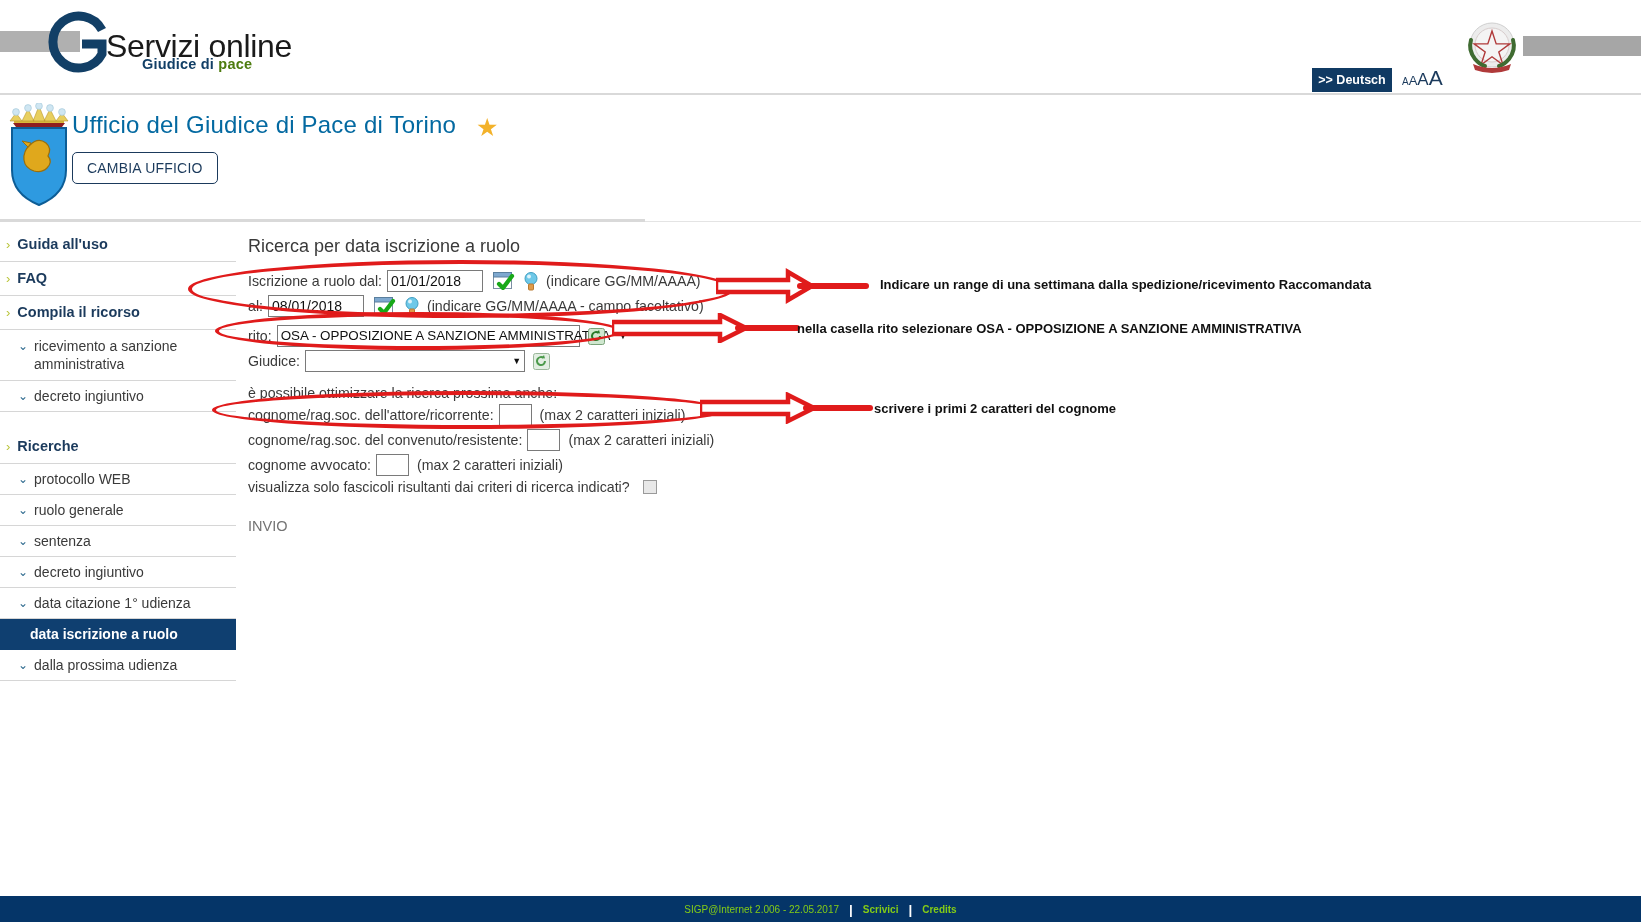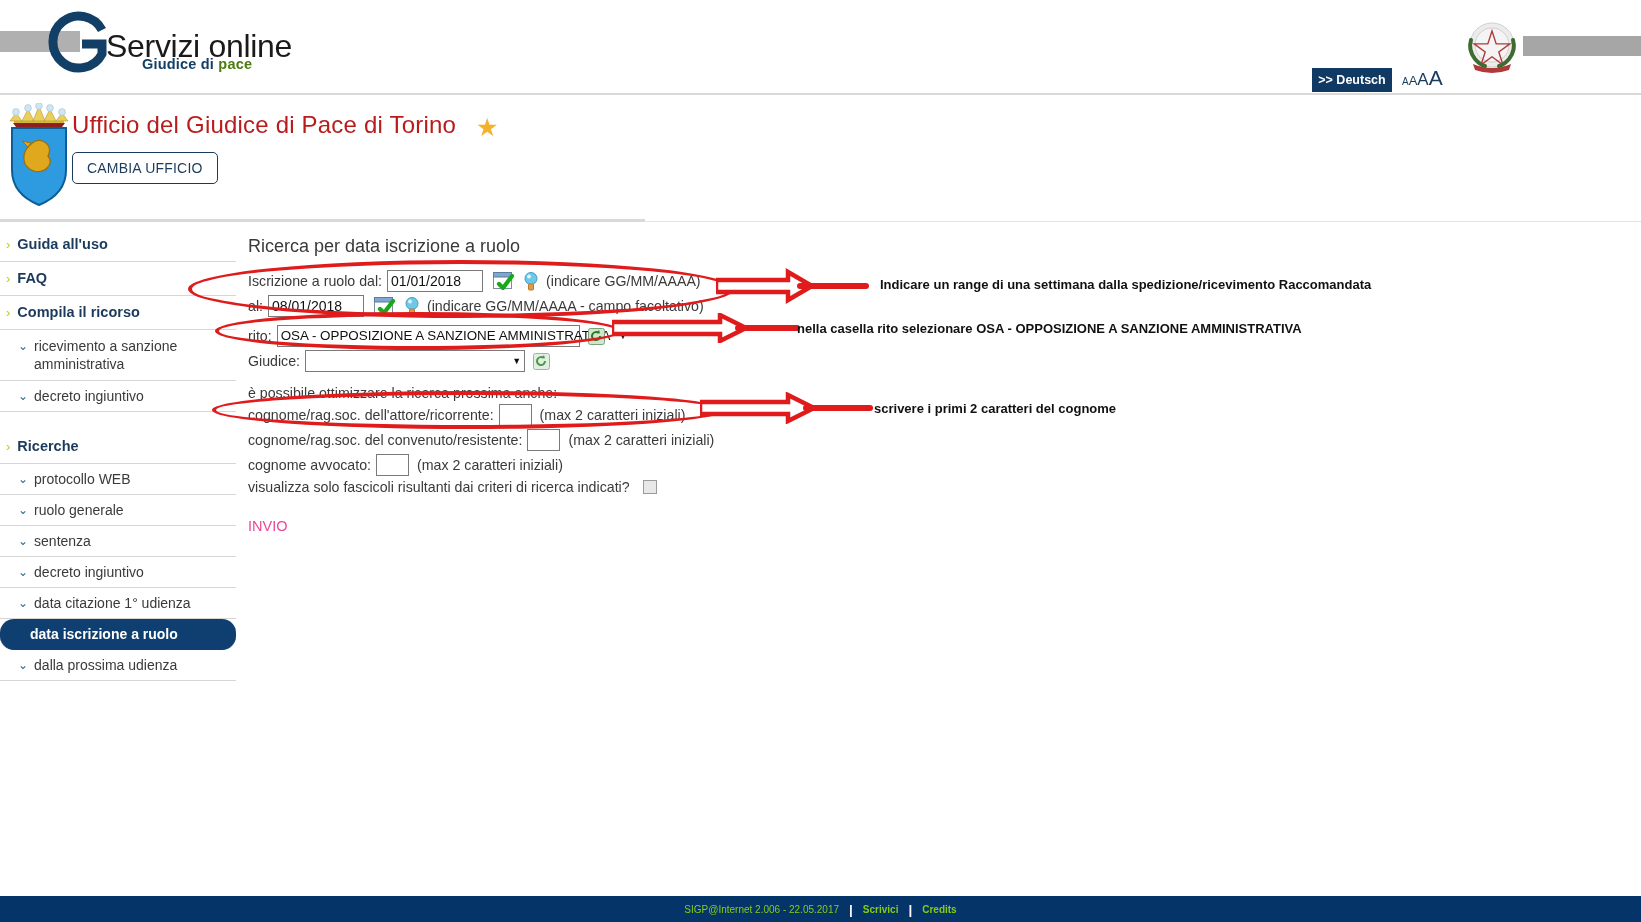--- a/index.html
+++ b/index.html
@@ -22,58 +22,58 @@
     font-size:12.5px;font-weight:bold;display:flex;align-items:center;justify-content:center;border:none;cursor:pointer;}
   #font-sizes{position:absolute;left:1402px;top:66px;display:flex;align-items:baseline;color:#1b3a5c;cursor:pointer;}
   #font-sizes span{cursor:pointer;}
   .fs1{font-size:10px;}.fs2{font-size:13px;}.fs3{font-size:17px;}.fs4{font-size:21px;}
   #emblem{position:absolute;left:1459px;top:14px;width:66px;height:66px;}
   #header-rule{position:absolute;left:0;top:93px;width:1641px;height:2px;background:#d9d9d9;}
 
   
   #office-bar{position:absolute;left:0;top:95px;width:1641px;height:125px;background:#fff;}
   #crest{position:absolute;left:8px;top:8px;width:62px;height:104px;}
-  #office-title{position:absolute;left:72px;top:16px;font-size:24px;color:#b91c1c;letter-spacing:.2px;white-space:nowrap;}
+  #office-title{position:absolute;left:72px;top:16px;font-size:24px;color:#0369a1;letter-spacing:.2px;white-space:nowrap;}
   #star-icon{position:absolute;left:476px;top:18px;font-size:25px;color:#f3b22a;}
   #cambia-ufficio{position:absolute;left:72px;top:57px;height:30px;padding:0 14px;
     border:1px solid #1b3a5c;border-radius:5px;background:#fff;color:#1b3a5c;
     font-size:14px;letter-spacing:.2px;display:flex;align-items:center;cursor:pointer;}
   #office-rule{position:absolute;left:0;top:219px;width:645px;height:3px;background:#d9d9d9;}
   #office-rule2{position:absolute;left:645px;top:221px;width:996px;height:1px;background:#e4e4e4;}
 
   
   #sidebar{position:absolute;left:0;top:228px;width:236px;}
   .nav-top{display:flex;align-items:flex-start;gap:7px;padding:8px 6px 8px 6px;border-bottom:1px solid #d6d6d6;cursor:pointer;}
   .nav-top .chev{color:#b9c438;font-size:13px;line-height:17px;}
   .nav-top .lbl{font-size:14.5px;font-weight:bold;color:#1b3a5c;line-height:17px;}
   .nav-sub{display:flex;align-items:flex-start;gap:6px;padding:6px 6px 6px 18px;border-bottom:1px solid #d6d6d6;cursor:pointer;}
   .nav-sub .chev{color:#2f6b8f;font-size:12px;line-height:18px;}
   .nav-sub .lbl{font-size:14px;color:#3a3a3a;line-height:18px;}
-  .nav-sub.active{background:#0f3f70;border-bottom:1px solid #0f3f70;padding-left:30px;border-radius:14px;}
+  .nav-sub.active{background:#0f3f70;border-bottom:1px solid #0f3f70;padding-left:30px;}
   .nav-sub.active .lbl{color:#fff;font-weight:bold;}
   .nav-gap{height:18px;}
 
   
   #main{position:absolute;left:248px;top:236px;width:700px;color:#3a3a3a;}
   #form-title{font-size:18px;color:#3a3a3a;margin-bottom:13px;}
   .frow{display:flex;align-items:center;margin-bottom:3px;font-size:14.2px;white-space:nowrap;}
   .frow .lab{margin-right:5px;}
   .txtin{border:1px solid #7a7a7a;background:#fff;font-size:14px;height:18px;line-height:18px;
     padding:1px 3px;font-family:"Liberation Sans",sans-serif;color:#111;box-sizing:content-box;}
   .hint{margin-left:8px;}
   .cal-icon{width:22px;height:18px;margin-left:10px;display:inline-block;vertical-align:middle;cursor:pointer;}
   .bulb-icon{width:14px;height:19px;margin-left:9px;display:inline-block;vertical-align:middle;cursor:pointer;}
   .sel{border:1px solid #7a7a7a;background:#fff;height:18px;line-height:18px;font-size:13.4px;
     padding:1px 3px;display:flex;align-items:center;justify-content:space-between;color:#111;cursor:pointer;}
   .sel .arrow{font-size:9px;margin-left:8px;}
   .refresh-icon{width:17px;height:17px;margin-left:8px;cursor:pointer;}
   #opt-line{margin:13px 0 3px 0;font-size:14.2px;}
   #checkbox-vis{width:12px;height:12px;border:1px solid #9a9a9a;background:#e8e8e8;display:inline-block;
     vertical-align:middle;margin-left:8px;cursor:pointer;}
-  #invio{margin-top:23px;font-size:14.5px;color:#ec4899;cursor:pointer;}
+  #invio{margin-top:23px;font-size:14.5px;color:#737373;cursor:pointer;}
 
   
   .anno{position:absolute;font-size:13px;font-weight:bold;color:#111;white-space:nowrap;}
   .ellipse{position:absolute;border:4px solid #e01b1b;border-radius:50%;pointer-events:none;}
   .arrow-svg{position:absolute;pointer-events:none;}
 
   
   #footer{position:absolute;left:0;top:896px;width:1641px;height:26px;background:#053568;
     display:flex;align-items:center;justify-content:center;gap:0;}
   #footer .ft{color:#84cc16;font-size:10px;}

